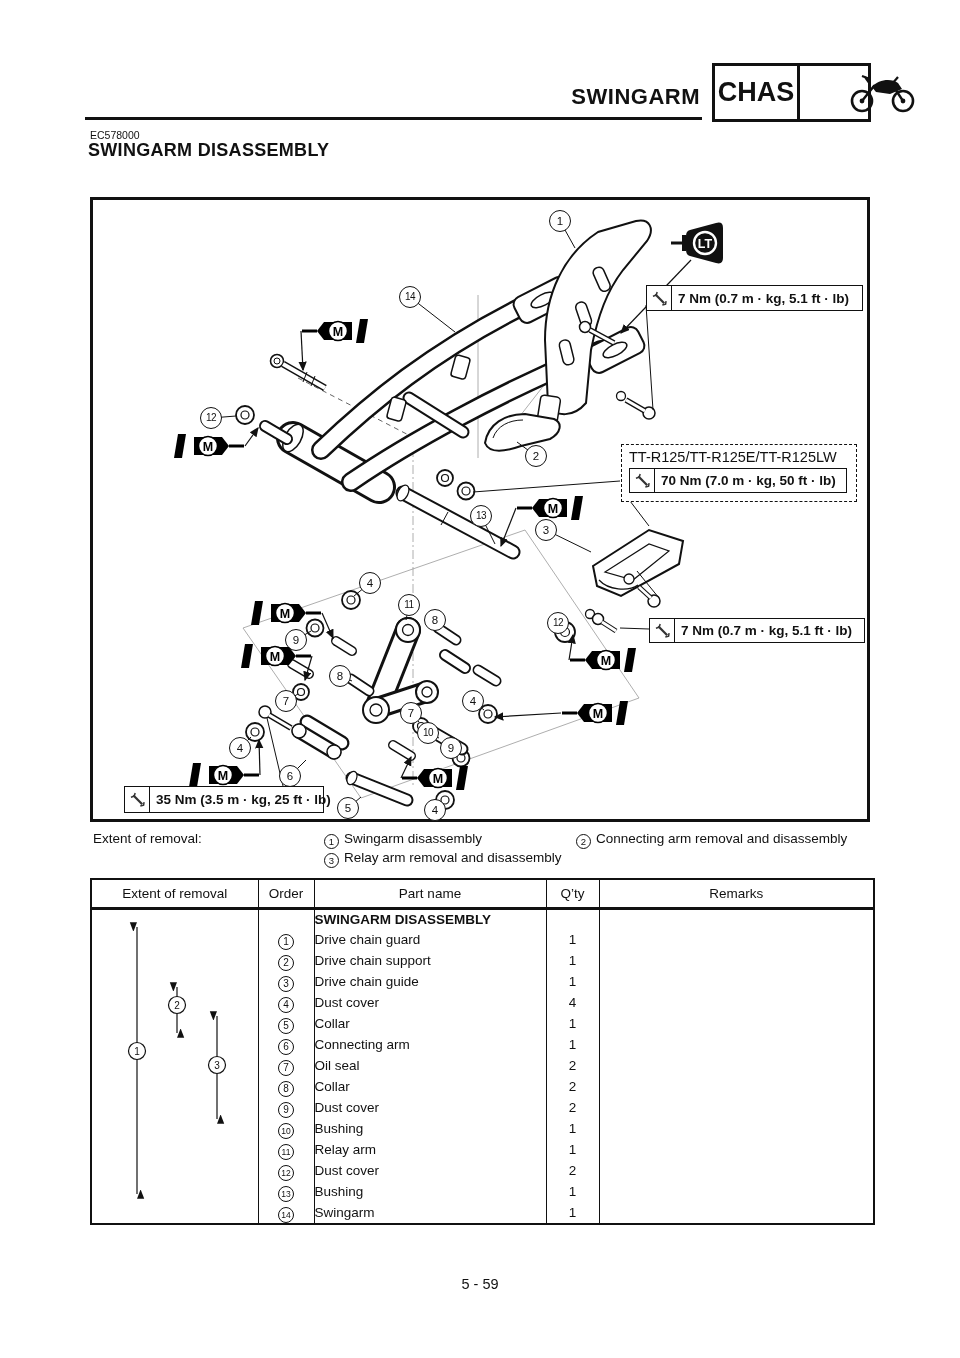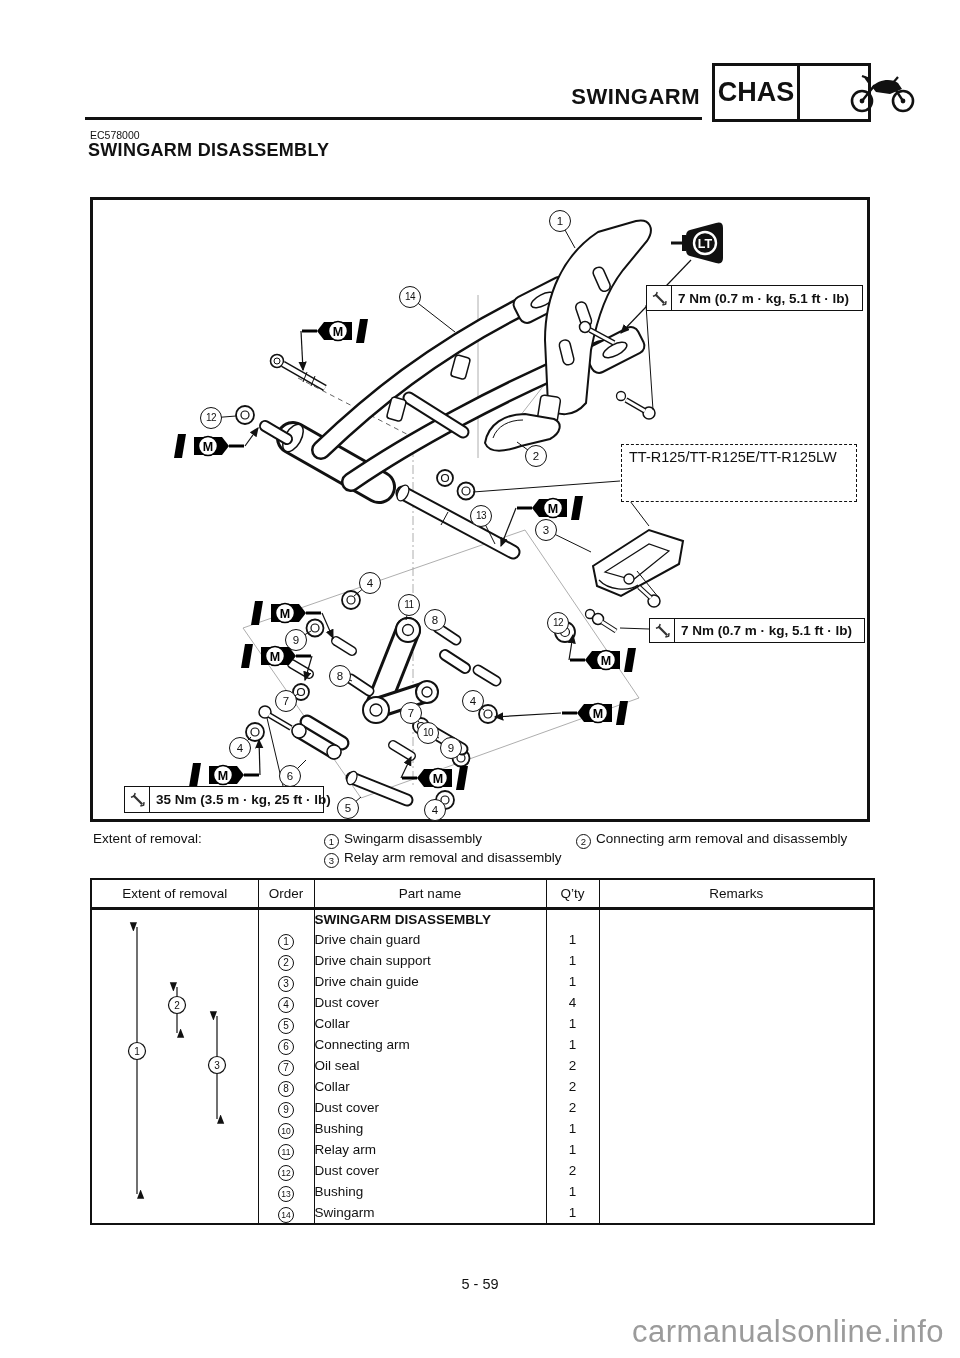--- a/index.html
+++ b/index.html
@@ -373,20 +373,29 @@
         <svg width="15" height="15" viewBox="0 0 16 16">
             <line x1="3.5" y1="3.5" x2="13" y2="13" stroke="#333" stroke-width="2.4"></line>
             <path d="M1,5.5 L4.5,4.5 L5.5,1 M11,15 L14.5,14 L15,10.8" fill="none" stroke="#333" stroke-width="1.6"></path>
           </svg>
       </span>
       <span class="tq-text">7 Nm (0.7 m · kg, 5.1 ft · lb)</span>
     </div>
 
     <div class="model-box dashed" style="left:528px;top:244px;width:236px;height:58px;">
       <div class="model-label">TT-R125/TT-R125E/TT-R125LW</div>
+      <div class="tq" style="height:25px;">
+        <span class="tq-icon">
+          <svg width="15" height="15" viewBox="0 0 16 16">
+              <line x1="3.5" y1="3.5" x2="13" y2="13" stroke="#333" stroke-width="2.4"></line>
+              <path d="M1,5.5 L4.5,4.5 L5.5,1 M11,15 L14.5,14 L15,10.8" fill="none" stroke="#333" stroke-width="1.6"></path>
+            </svg>
+        </span>
+        <span class="tq-text">70 Nm (7.0 m · kg, 50 ft · lb)</span>
+      </div>
     </div>
 
 
     <div class="tq" style="left:556px;top:418px;width:216px;height:25px;">
       <span class="tq-icon">
         <svg width="15" height="15" viewBox="0 0 16 16">
             <line x1="3.5" y1="3.5" x2="13" y2="13" stroke="#333" stroke-width="2.4"></line>
             <path d="M1,5.5 L4.5,4.5 L5.5,1 M11,15 L14.5,14 L15,10.8" fill="none" stroke="#333" stroke-width="1.6"></path>
           </svg>
       </span>
@@ -553,14 +562,13 @@
         <line x1="84" x2="84" y1="78" y2="124" stroke="#111" stroke-width="1.2" marker-start="url(#ea)" marker-end="url(#ea)"></line>
         <circle cx="84" cy="96" r="8.5" fill="#fff" stroke="#111" stroke-width="1.2"></circle>
         <text x="84" y="99.5" text-anchor="middle" font-size="10" fill="#111">2</text>
         <line x1="124" x2="124" y1="107" y2="210" stroke="#111" stroke-width="1.2" marker-start="url(#ea)" marker-end="url(#ea)"></line>
         <circle cx="124" cy="156" r="8.5" fill="#fff" stroke="#111" stroke-width="1.2"></circle>
         <text x="124" y="159.5" text-anchor="middle" font-size="10" fill="#111">3</text>
       </svg>
   </div>
 
   <div class="page-num">5 - 59</div>
-  <div class="watermark">carmanualsonline.info</div>
 </div>
 
 </body></html>

